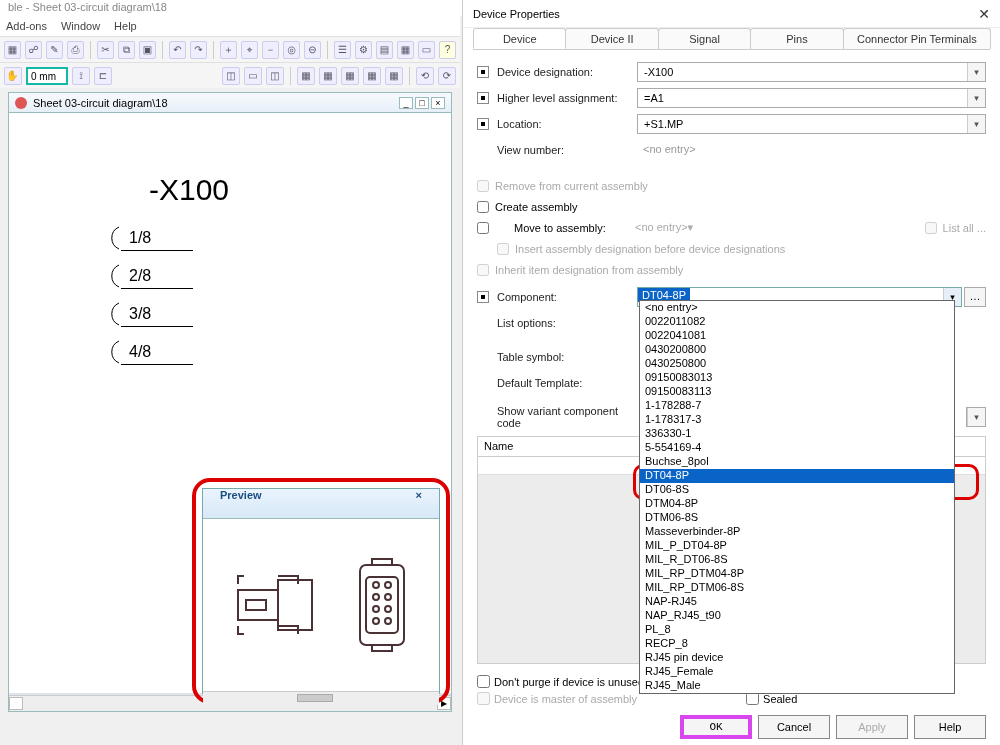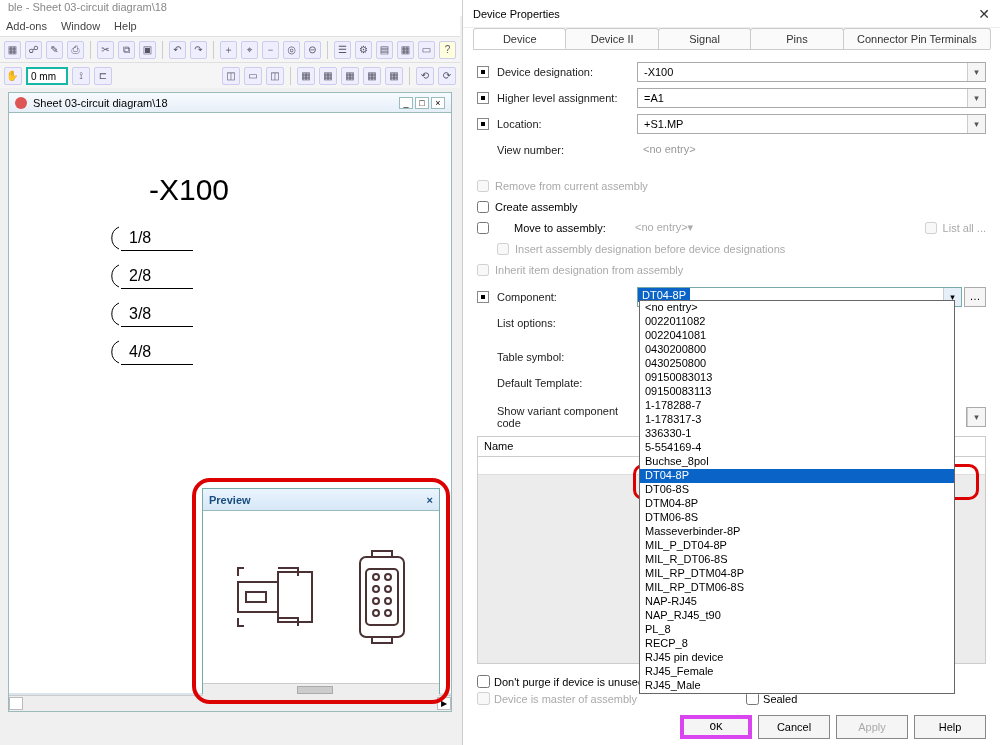--- a/index.html
+++ b/index.html
@@ -31,21 +31,21 @@
 .pin-row svg { }
 .pin-row .pnum { font-size: 16px; color: #000; }
 .pin-underline { position: absolute; left: 112px; width: 72px; height: 1px; background: #000; }
 .hscroll { position: absolute; bottom: 0; left: 0; right: 0; height: 16px; background: #eee; border-top: 1px solid #ccc; }
 .hscroll .thumb { position: absolute; left: 0; top: 1px; width: 14px; height: 13px; background: #fff; border: 1px solid #bbb;}
 .hscroll .arrow-r { position: absolute; right: 0; top: 1px; width: 14px; height: 13px; background: #fff; border: 1px solid #bbb; text-align:center; font-size:8px; line-height:11px;}
 
 
 .preview { position: absolute; top: 478px; left: 192px; width: 258px; height: 226px; border: 4px solid #d00; border-radius: 18px; padding: 6px; background: transparent; }
 .preview-inner { width: 100%; height: 100%; border: 1px solid #7aa; background: #fff; }
-.preview-head { height: 22px; background: linear-gradient(#eaf4fe,#d7e8f7); border-bottom:1px solid #9bb; display:flex; align-items:center; padding:0 6px; color: #1a4d80; font-weight:600;}
+.preview-head { height: 30px; background: linear-gradient(#eaf4fe,#d7e8f7); border-bottom:1px solid #9bb; display:flex; padding:0 17px; color: #1a4d80; font-weight:600;}
 .preview-head .cls { margin-left:auto; color:#1a4d80; }
 .preview-body { height: calc(100% - 32px); background:#fff; display:flex; align-items:center; justify-content:center; gap:12px;}
 .preview-status { height:14px; background:#eee; border-top:1px solid #ccc; position:relative;}
 .preview-status .sb { position:absolute; left:40%; top:2px; width:36px; height:8px; background:#ccc; border:1px solid #aaa;}
 
 
 .dialog { position: absolute; top: 0; right: 0; width: 538px; height: 745px; background: #fff; border-left: 1px solid #ccc; }
 .dlg-title { height: 28px; background: #fff; border-bottom: 1px solid #eee; display: flex; align-items: center; padding: 0 10px; font-size: 12px; gap: 24px; }
 .dlg-title .xbtn { margin-left: auto; font-size: 14px; color: #333; }
 

